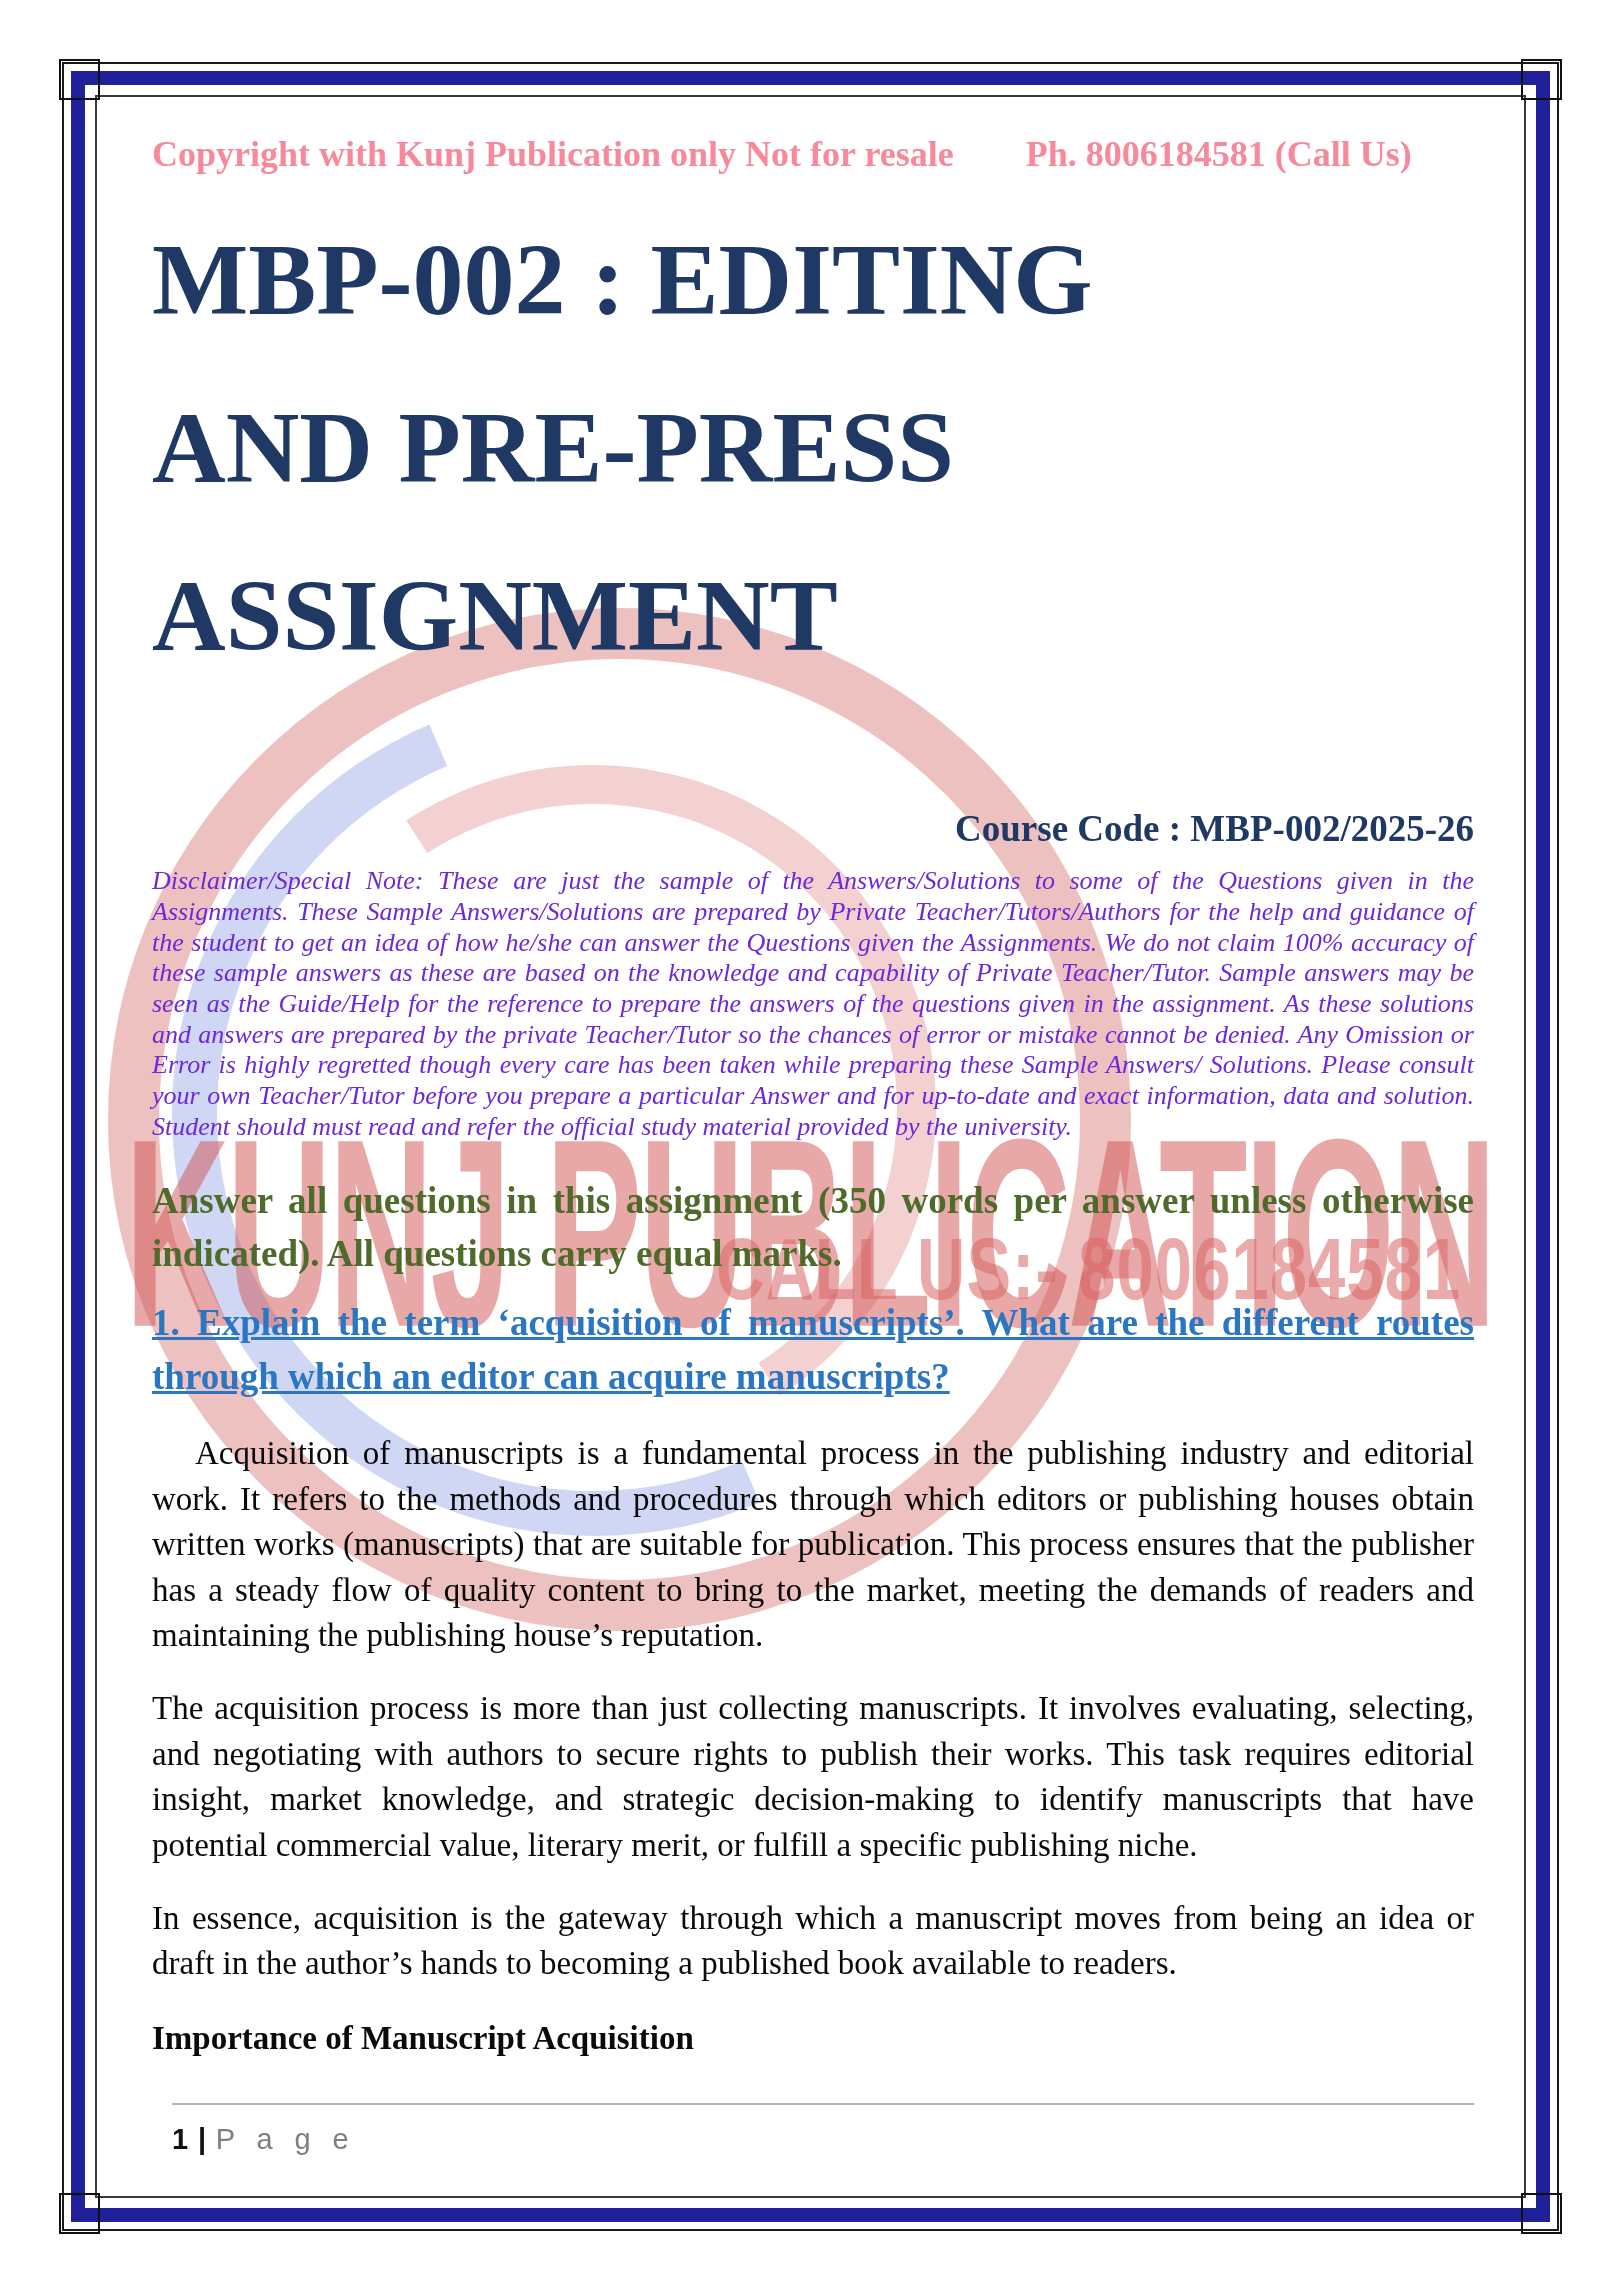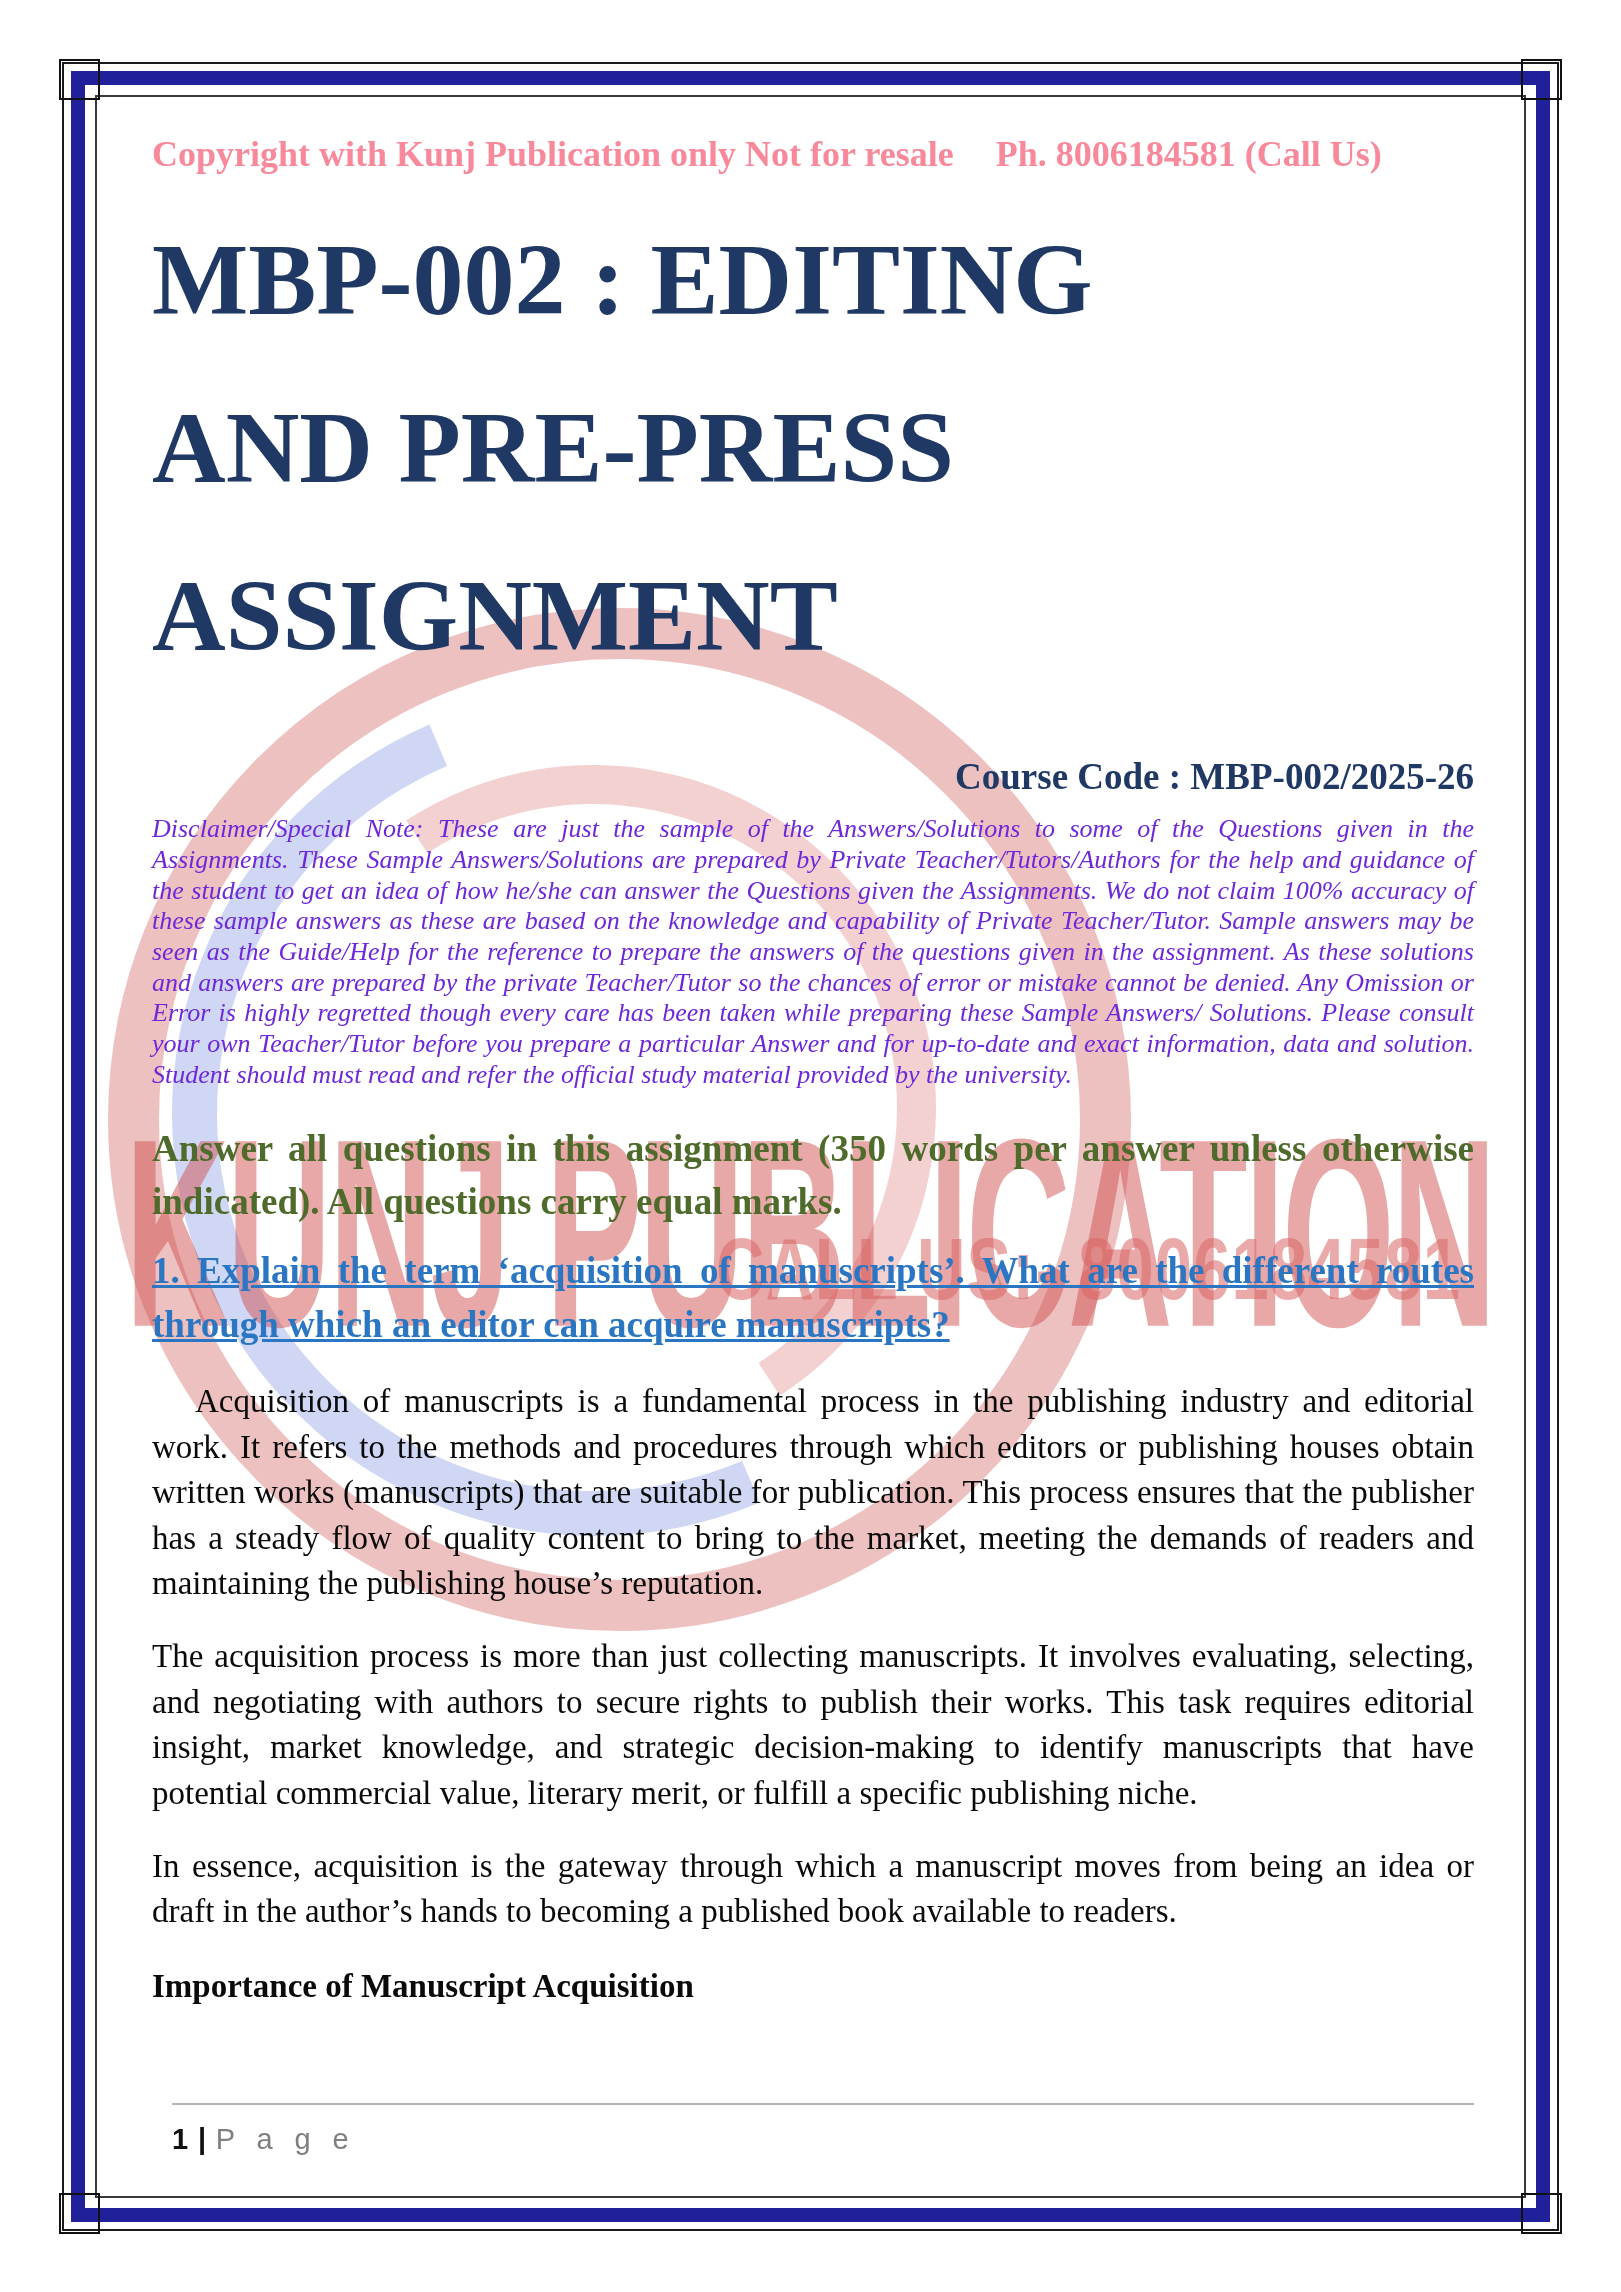--- a/index.html
+++ b/index.html
@@ -31,27 +31,27 @@
   }
   .wm-call{
     left:716px;top:1225px;font-family:"Liberation Sans",sans-serif;font-weight:bold;
     font-size:67px;color:rgba(216,100,100,.55);transform:scaleY(1.3);transform-origin:top left;
     letter-spacing:1px;white-space:nowrap;line-height:1;
   }
 
   
   .content{position:absolute;left:152px;right:147px;top:133px;z-index:2;}
   .copyright{
-    display:flex;gap:42px;color:#f7899b;font-weight:bold;font-size:36px;line-height:1.2;
+    display:flex;gap:72px;color:#f7899b;font-weight:bold;font-size:36px;line-height:1.2;
   }
   .doc-title{
     margin-top:19.6px;text-align:left;color:#1f3864;font-weight:bold;
     font-size:102px;line-height:1.65;
   }
-  .course-block{margin-top:52px;text-align:right;font-weight:bold;font-size:37px;color:#1f3864;line-height:1.3;}
+  .course-block{margin-top:104px;text-align:right;font-weight:bold;font-size:37px;color:#1f3864;line-height:1.3;}
   .disclaimer{
     margin-top:13.7px;font-style:italic;font-size:26px;line-height:1.18;
     text-align:justify;color:#6d28d9;
   }
   .instruction{
     margin-top:31px;color:#4f6b2b;font-weight:bold;font-size:37px;line-height:1.45;text-align:justify;
   }
   .question{
     margin-top:15.7px;color:#2a76c2;font-weight:bold;font-size:37px;line-height:1.45;text-align:justify;text-decoration:underline;
   }

